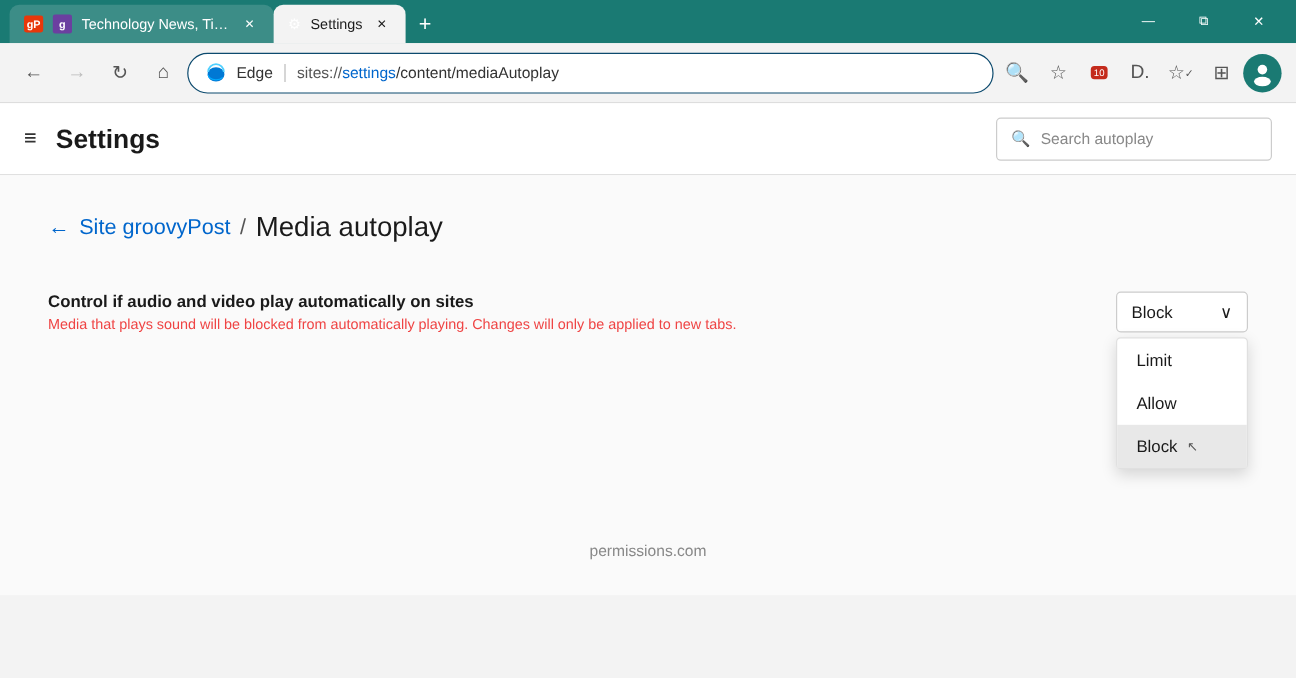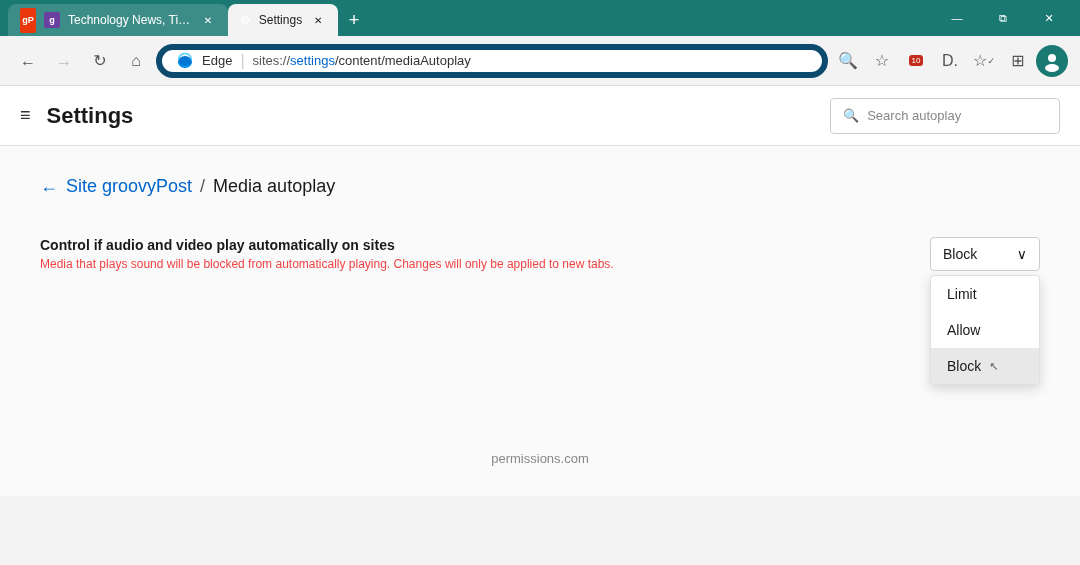--- a/index.html
+++ b/index.html
@@ -116,21 +116,21 @@
       align-items: center;
       justify-content: center;
       font-size: 16px;
       color: #555;
     }
     .nav-btn.disabled { color: #bbb; cursor: default; }
     .address-bar {
       flex: 1;
       height: 34px;
       background: white;
-      border: 6px solid #0c4a6e;
+      border: 1px solid #0c4a6e;
       border-radius: 20px;
       display: flex;
       align-items: center;
       padding: 0 14px;
       gap: 8px;
       font-size: 13px;
       color: #333;
     }
     .address-bar-edge-logo {
       width: 18px;
@@ -240,21 +240,21 @@
       font-size: 18px;
       cursor: pointer;
       text-decoration: none;
     }
     .breadcrumb-sep {
       color: #555;
       font-size: 18px;
     }
     .breadcrumb-current {
       color: #1a1a1a;
-      font-size: 18px;
+      font-size: 23px;
       font-weight: 400;
     }
 
     
     .setting-row {
       display: flex;
       align-items: flex-start;
       justify-content: space-between;
       padding: 10px 0;
     }
@@ -323,21 +323,21 @@
       right: 0;
     }
 
     
     .favicon-gp {
       background: #e8370a;
       color: white;
       font-size: 9px;
       font-weight: bold;
       width: 16px;
-      height: 25px;
+      height: 14px;
       border-radius: 2px;
       display: flex;
       align-items: center;
       justify-content: center;
     }
     .favicon-g {
       background: #6b3fa0;
       color: white;
       font-size: 9px;
       font-weight: bold;

